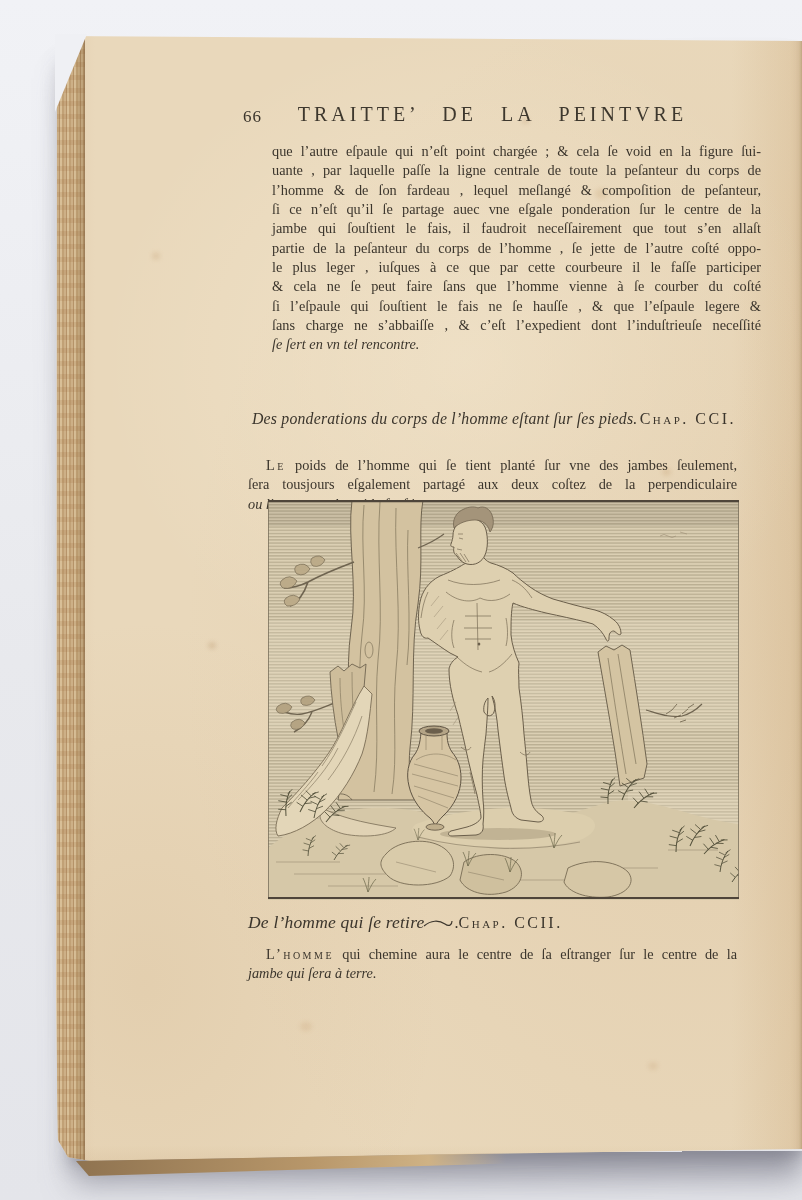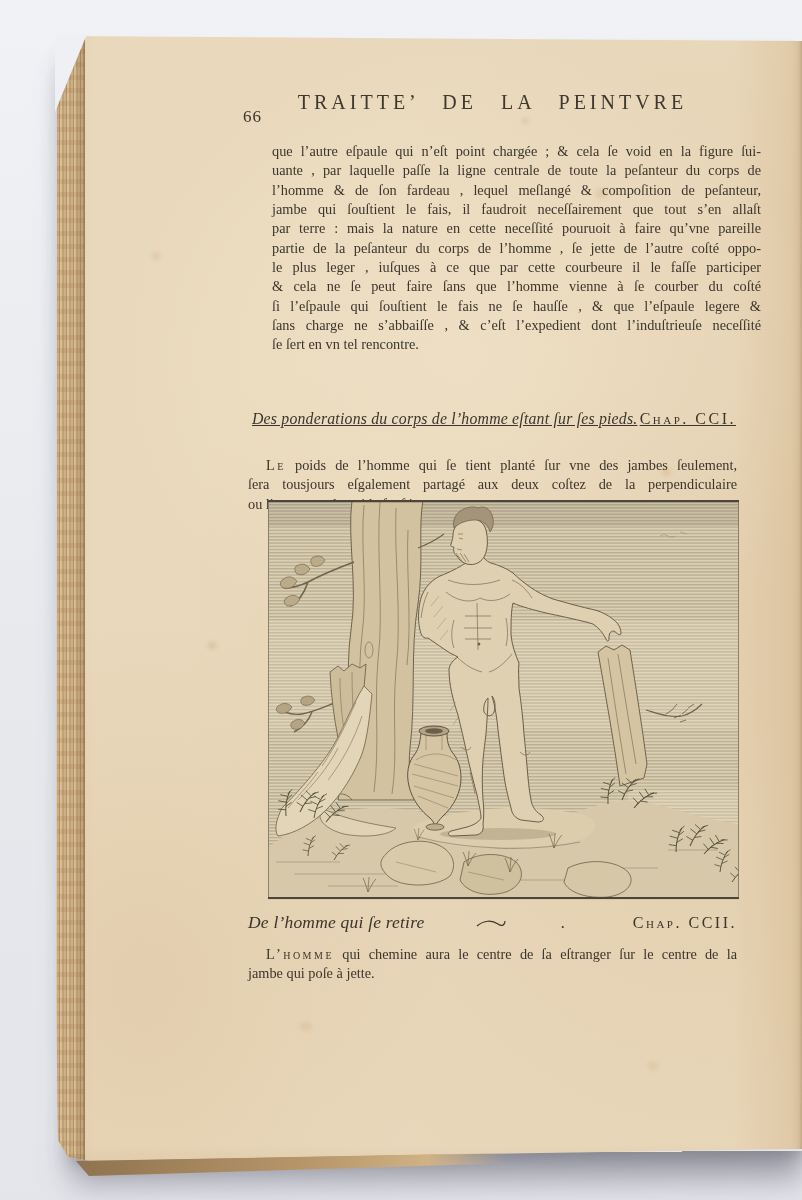--- a/index.html
+++ b/index.html
@@ -43,43 +43,43 @@
   }
   .bottom-sliver{
     position:absolute;left:76px;top:1152px;width:430px;height:24px;
     clip-path:polygon(0 38%,100% 4%,100% 48%,3% 100%);
     background:linear-gradient(90deg,#8f7350,#b8976a 55%,#cfb285 82%,rgba(207,178,133,0));
   }
   .spot{position:absolute;border-radius:50%;filter:blur(2px);}
   
   .page-number{position:absolute;left:243px;top:107px;font-size:17px;letter-spacing:1px;}
   .running-title{
-    position:absolute;left:248px;top:91px;width:489px;text-align:center;
+    position:absolute;left:248px;top:103px;width:489px;text-align:center;
     font-size:20px;letter-spacing:4px;word-spacing:15px;color:#3e382e;
   }
   .textblock{position:absolute;left:248px;width:489px;font-size:14.3px;line-height:19.35px;}
   .par1{top:142px;margin-left:24px;}
   .line{text-align:justify;text-align-last:justify;}
-  .line.last{text-align-last:left;}
+  .line.last{text-align-last:left;font-style:italic;}
   .line.indent{padding-left:18px;}
   .lead{font-variant:small-caps;letter-spacing:2.5px;}
   .cci-heading{
     position:absolute;left:252px;top:410px;width:484px;
-    display:flex;justify-content:space-between;align-items:baseline;text-decoration:underline;
+    display:flex;justify-content:space-between;align-items:baseline;
   }
   .ital{font-style:italic;font-size:15.8px;letter-spacing:.2px;}
   .chap{font-variant:small-caps;letter-spacing:2.5px;font-size:16px;}
   .cci-par{top:456px;}
   .caption-row{
     position:absolute;left:248px;top:912px;width:489px;
-    display:flex;justify-content:space-between;align-items:baseline;
+    display:flex;justify-content:flex-start;align-items:baseline;
   }
   .caption-ital{font-style:italic;font-size:17.5px;}
   .flourish{align-self:flex-end;margin:0 2px 4px -2px;}
-  .caption-chap{margin-left:15px;}
+  .caption-chap{margin-left:0;}
   .ccii-par{top:945px;}
   
   .engraving{position:absolute;left:268px;top:500px;width:471px;height:400px;}
 </style>
 </head>
 <body>
 
 <div class="stage">
   <div class="book-shadow"></div>
 
@@ -94,22 +94,22 @@
     <div class="spot" style="left:152px;top:252px;width:8px;height:8px;background:rgba(170,118,60,.15);"></div>
     <div class="spot" style="left:522px;top:118px;width:7px;height:6px;background:rgba(150,100,50,.15);"></div>
 
     <div class="page-number">66</div>
     <div class="running-title">TRAITTE’ DE LA PEINTVRE</div>
 
     <div class="textblock par1">
       <div class="line">que l’autre eſpaule qui n’eſt point chargée ; &amp; cela ſe void en la figure ſui-</div>
       <div class="line">uante , par laquelle paſſe la ligne centrale de toute la peſanteur du corps de</div>
       <div class="line">l’homme &amp; de ſon fardeau , lequel meſlangé &amp; compoſition de peſanteur,</div>
+      <div class="line">ſi ce n’eſt qu’il ſe partage auec vne eſgale ponderation ſur le centre de la</div>
       <div class="line">jambe qui ſouſtient le fais, il faudroit neceſſairement que tout s’en allaſt</div>
-      <div class="line">par terre : mais la nature en cette neceſſité pouruoit à faire qu’vne pareille</div>
       <div class="line">partie de la peſanteur du corps de l’homme , ſe jette de l’autre coſté oppo-</div>
       <div class="line">le plus leger , iuſques à ce que par cette courbeure il le faſſe participer</div>
       <div class="line">&amp; cela ne ſe peut faire ſans que l’homme vienne à ſe courber du coſté</div>
       <div class="line">ſi l’eſpaule qui ſouſtient le fais ne ſe hauſſe , &amp; que l’eſpaule legere &amp;</div>
       <div class="line">ſans charge ne s’abbaiſſe , &amp; c’eſt l’expedient dont l’induſtrieuſe neceſſité</div>
       <div class="line last">ſe ſert en vn tel rencontre.</div>
     </div>
 
     <div class="cci-heading">
       <span class="ital">Des ponderations du corps de l’homme eſtant ſur ſes pieds.</span>
@@ -307,19 +307,19 @@
       <span class="ital caption-ital">De l’homme qui ſe retire</span>
       <svg class="flourish" width="30" height="12" viewBox="0 0 30 12">
           <path d="M1,9 C8,3 16,3 22,7 C26,10 29,8 29,4" stroke="#3b352c" stroke-width="1.2" fill="none"></path>
         </svg>
       <span>.</span>
       <span class="chap caption-chap">Chap. CCII.</span>
     </div>
 
     <div class="textblock ccii-par">
       <div class="line indent"><span class="lead">L’homme</span> <span>qui chemine aura le centre de ſa eſtranger ſur le centre de la</span></div>
-      <div class="line last">jambe qui poſe à jette.</div>
+      <div class="line last">jambe qui ſera à terre.</div>
     </div>
   </div>
 
   <div class="corner-cut"></div>
   <div class="bottom-sliver"></div>
 </div>
 
 </body></html>

